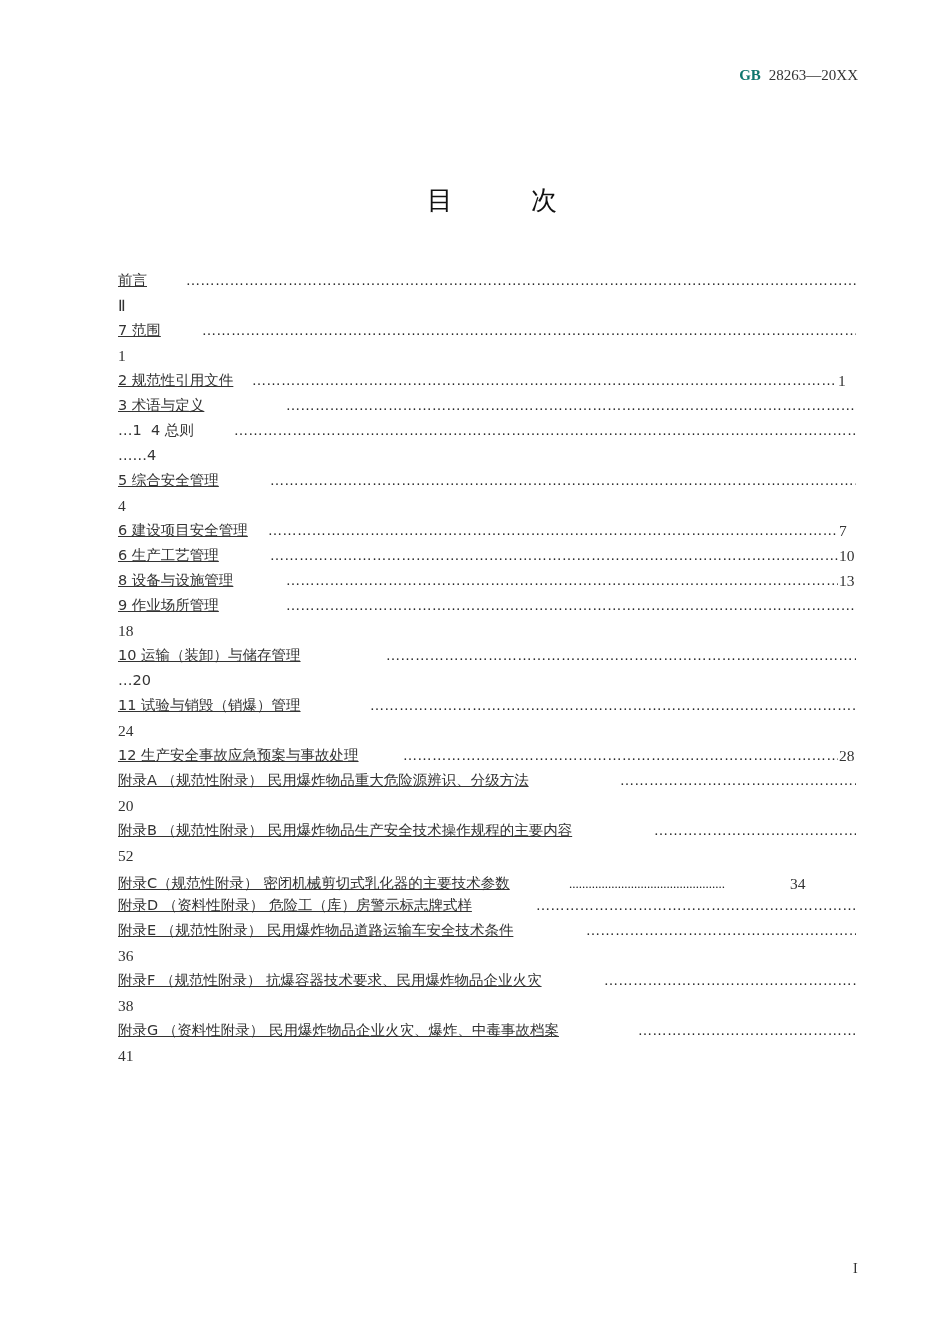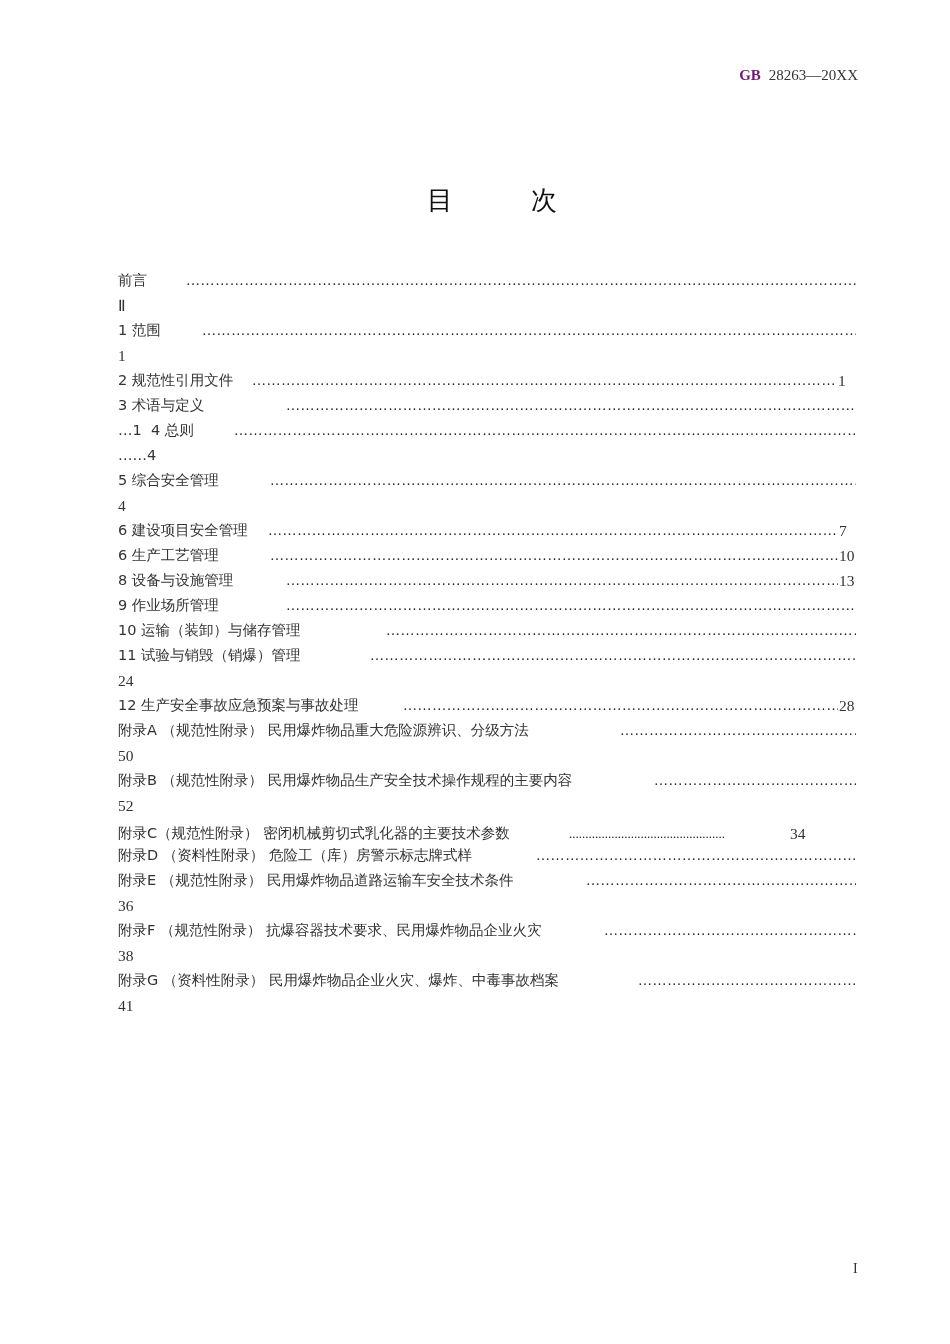--- a/index.html
+++ b/index.html
@@ -1,27 +1,27 @@
 <!DOCTYPE html>
 <html><head>
 <meta charset="utf-8">
 <style>
   html, body { margin: 0; padding: 0; background: #ffffff; }
   body { width: 950px; height: 1344px; position: relative; overflow: hidden;
          font-family: "DejaVu Serif", "Liberation Serif", serif; color: #222; }
   .header { position: absolute; top: 66px; right: 92px; font-size: 15px; color: #333; white-space: nowrap; }
-  .header .gb { font-weight: bold; font-family: "Liberation Serif", serif; color: #701a75; margin-right: 8px; }
+  .header .gb { font-weight: bold; font-family: "Liberation Serif", serif; color: #0f766e; margin-right: 8px; }
   .header .code { font-family: "Liberation Serif", serif; }
   .title { position: absolute; top: 183px; left: 17px; width: 950px; text-align: center; font-size: 26px;
            font-family: "DejaVu Sans", sans-serif; color: #111; letter-spacing: 0; }
   .title span { display: inline-block; }
   .title .gap { width: 78px; }
   .toc { position: absolute; left: 118px; top: 268px; width: 738px; }
   .line { position: relative; height: 25px; line-height: 25px; font-size: 15px; white-space: nowrap; }
-  .line .lbl { position: absolute; left: 0; top: 0; background: #fff; padding-right: 2px; font-family: "DejaVu Sans", sans-serif; font-size: 14.5px; color: #333; }
+  .line .lbl { position: absolute; left: 0; top: 0; background: #fff; padding-right: 2px; font-family: "DejaVu Sans", sans-serif; font-size: 14.5px; color: #333; text-decoration: underline; }
   .line .dots { position: absolute; top: 0; height: 25px; overflow: hidden; color: #222; font-family: "Liberation Serif", serif; font-size: 14px; letter-spacing: 0.6px; }
   .line .pg { position: absolute; top: 0; font-family: "Liberation Serif", serif; font-size: 15.5px; color: #333; }
   .line .cont { position: absolute; left: 0; top: 0; font-family: "DejaVu Sans", sans-serif; font-size: 14.5px; color: #333; }
   .pagenum { position: absolute; top: 1261px; left: 853px; font-size: 14px; font-family: "Liberation Serif", serif; color: #333; }
 </style>
 </head>
 <body>
 
 <div class="header">
   <span class="gb">GB</span><span class="code">28263—20XX</span>
@@ -36,21 +36,21 @@
   <div class="line">
     <span class="dots" style="left:68px;width:670px">……………………………………………………………………………………………………………………………………</span>
     <span class="lbl">前言</span>
   </div>
   <div class="line">
     <span class="pg" style="left:0">Ⅱ</span>
   </div>
 
   <div class="line">
     <span class="dots" style="left:84px;width:654px">……………………………………………………………………………………………………………………………………</span>
-    <span class="lbl">1  范围</span>
+    <span class="lbl">7  范围</span>
   </div>
   <div class="line">
     <span class="pg" style="left:0">1</span>
   </div>
 
   <div class="line">
     <span class="dots" style="left:134px;width:585px">……………………………………………………………………………………………………………………………………</span>
     <span class="lbl">2  规范性引用文件</span>
     <span class="pg" style="left:720px">1</span>
   </div>
@@ -91,24 +91,30 @@
   <div class="line">
     <span class="dots" style="left:168px;width:552px">……………………………………………………………………………………………………………………………………</span>
     <span class="lbl">8  设备与设施管理</span>
     <span class="pg" style="left:721px">13</span>
   </div>
 
   <div class="line">
     <span class="dots" style="left:168px;width:570px">……………………………………………………………………………………………………………………………………</span>
     <span class="lbl">9  作业场所管理</span>
   </div>
+  <div class="line">
+    <span class="pg" style="left:0">18</span>
+  </div>
 
   <div class="line">
     <span class="dots" style="left:268px;width:470px">……………………………………………………………………………………………………………………………………</span>
     <span class="lbl">10    运输（装卸）与储存管理</span>
+  </div>
+  <div class="line">
+    <span class="cont">…20</span>
   </div>
 
   <div class="line">
     <span class="dots" style="left:252px;width:486px">……………………………………………………………………………………………………………………………………</span>
     <span class="lbl">11    试验与销毁（销爆）管理</span>
   </div>
   <div class="line">
     <span class="pg" style="left:0">24</span>
   </div>
 
@@ -116,21 +122,21 @@
     <span class="dots" style="left:285px;width:435px">……………………………………………………………………………………………………………………………………</span>
     <span class="lbl">12    生产安全事故应急预案与事故处理</span>
     <span class="pg" style="left:721px">28</span>
   </div>
 
   <div class="line">
     <span class="dots" style="left:502px;width:236px">……………………………………………………………………………………………………………………………………</span>
     <span class="lbl">附录A （规范性附录）    民用爆炸物品重大危险源辨识、分级方法</span>
   </div>
   <div class="line">
-    <span class="pg" style="left:0">50</span>
+    <span class="pg" style="left:0">20</span>
   </div>
 
   <div class="line">
     <span class="dots" style="left:536px;width:202px">……………………………………………………………………………………………………………………………………</span>
     <span class="lbl">附录B （规范性附录）    民用爆炸物品生产安全技术操作规程的主要内容</span>
   </div>
   <div class="line">
     <span class="pg" style="left:0">52</span>
   </div>
 

